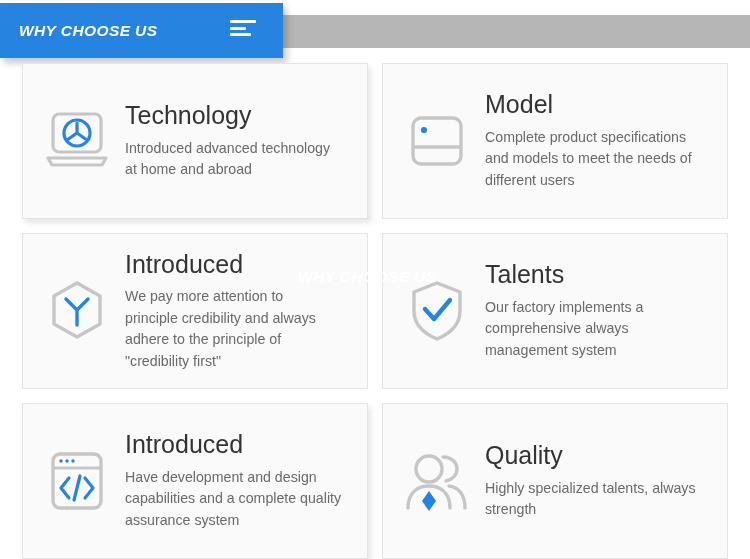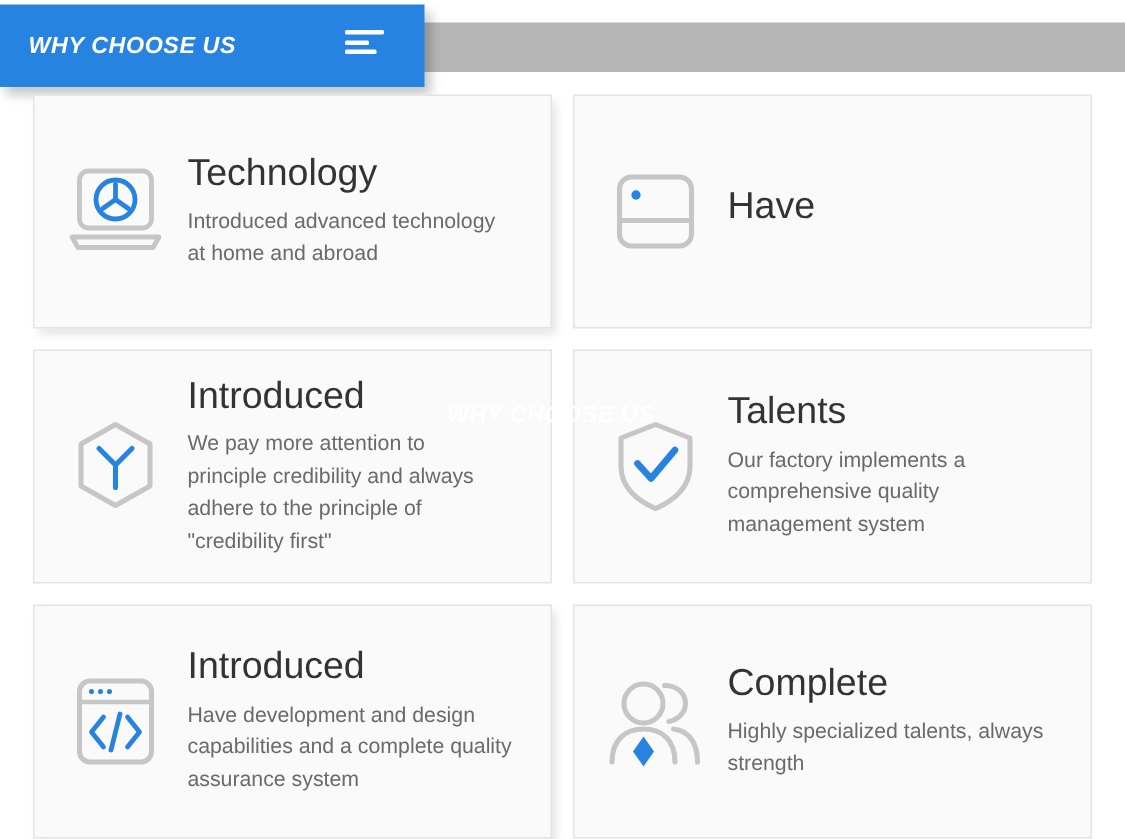--- a/index.html
+++ b/index.html
@@ -175,21 +175,24 @@
 
   <div class="card">
     <div class="card-icon">
       <svg width="64" height="62" viewBox="0 0 64 62">
         <rect x="8" y="8" width="48" height="46" rx="8" ry="8" fill="none" stroke="#c6c6c6" stroke-width="3.4"></rect>
         <line x1="8" y1="37" x2="56" y2="37" stroke="#c6c6c6" stroke-width="3.4"></line>
         <circle cx="19" cy="20" r="3.1" fill="#2684e0"></circle>
       </svg>
     </div>
     <div class="card-body">
-      <div class="card-title">Have</div>
+      <div class="card-title">Model</div>
+      <div class="card-desc">Complete product specifications
+and models to meet the needs of
+different users</div>
     </div>
   </div>
 
   <div class="card">
     <div class="card-icon">
       <svg width="62" height="64" viewBox="0 0 62 64">
         <path d="M31 4 L54 17 L54 45 L31 58 L8 45 L8 17 Z" fill="none" stroke="#c6c6c6" stroke-width="3.4" stroke-linejoin="round"></path>
         <path d="M31 31 L31 46 M31 31 L20 20 M31 31 L42 20" fill="none" stroke="#2684e0" stroke-width="3.4" stroke-linecap="round"></path>
       </svg>
     </div>
@@ -205,21 +208,21 @@
   <div class="card">
     <div class="card-icon">
       <svg width="60" height="66" viewBox="0 0 60 66">
         <path d="M30 5 L53 14 L53 33 C53 47 42 56 30 61 C18 56 7 47 7 33 L7 14 Z" fill="none" stroke="#c6c6c6" stroke-width="3.4" stroke-linejoin="round"></path>
         <path d="M18 31 L27 41 L43 22" fill="none" stroke="#2684e0" stroke-width="4.4" stroke-linecap="round" stroke-linejoin="round"></path>
       </svg>
     </div>
     <div class="card-body">
       <div class="card-title">Talents</div>
       <div class="card-desc">Our factory implements a
-comprehensive quality
+comprehensive always
 management system</div>
     </div>
   </div>
 
   <div class="card shadowed">
     <div class="card-icon">
       <svg width="66" height="66" viewBox="0 0 66 66">
         <rect x="9" y="6" width="48" height="54" rx="7" ry="7" fill="none" stroke="#c6c6c6" stroke-width="3.4"></rect>
         <line x1="9" y1="20" x2="57" y2="20" stroke="#c6c6c6" stroke-width="3"></line>
         <circle cx="17" cy="13" r="1.7" fill="#2684e0"></circle>
@@ -242,19 +245,19 @@
     <div class="card-icon">
       <svg width="70" height="64" viewBox="0 0 70 64">
         <circle cx="27" cy="20" r="13" fill="none" stroke="#c6c6c6" stroke-width="3.4"></circle>
         <path d="M6 59 C6 44 15 37 27 37 C39 37 48 44 48 59" fill="none" stroke="#c6c6c6" stroke-width="3.4" stroke-linecap="round"></path>
         <path d="M41 8 C49 8 55 13 55 20 C55 26 50 31 44 32" fill="none" stroke="#c6c6c6" stroke-width="3.4" stroke-linecap="round"></path>
         <path d="M47 37 C56 38 63 45 63 59" fill="none" stroke="#c6c6c6" stroke-width="3.4" stroke-linecap="round"></path>
         <path d="M27 42 L34 52 L27 62 L20 52 Z" fill="#2684e0"></path>
       </svg>
     </div>
     <div class="card-body">
-      <div class="card-title">Complete</div>
+      <div class="card-title">Quality</div>
       <div class="card-desc">Highly specialized talents, always
 strength</div>
     </div>
   </div>
 
 </div>
 
 </body></html>

